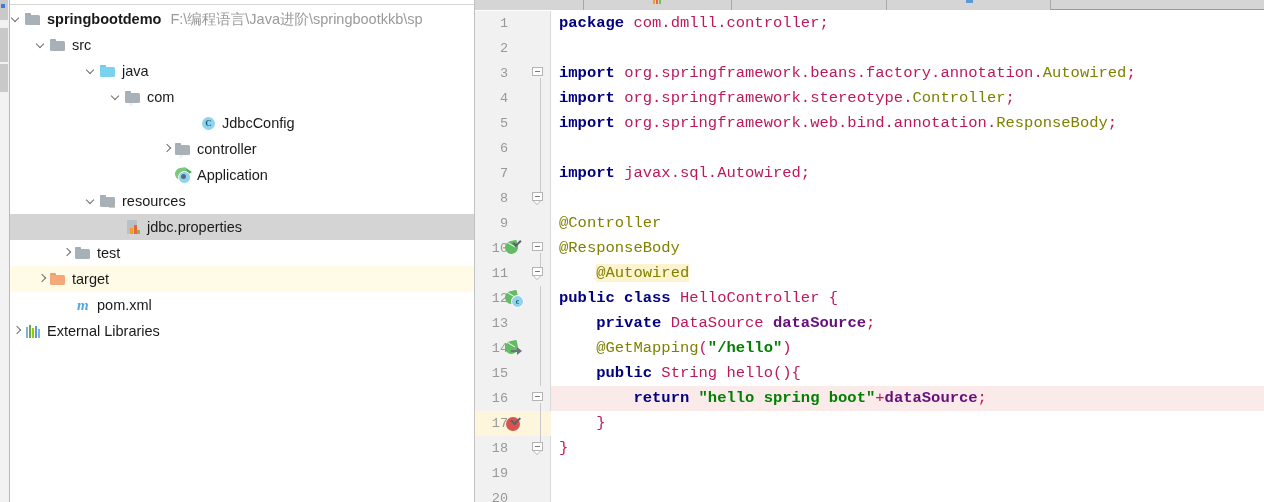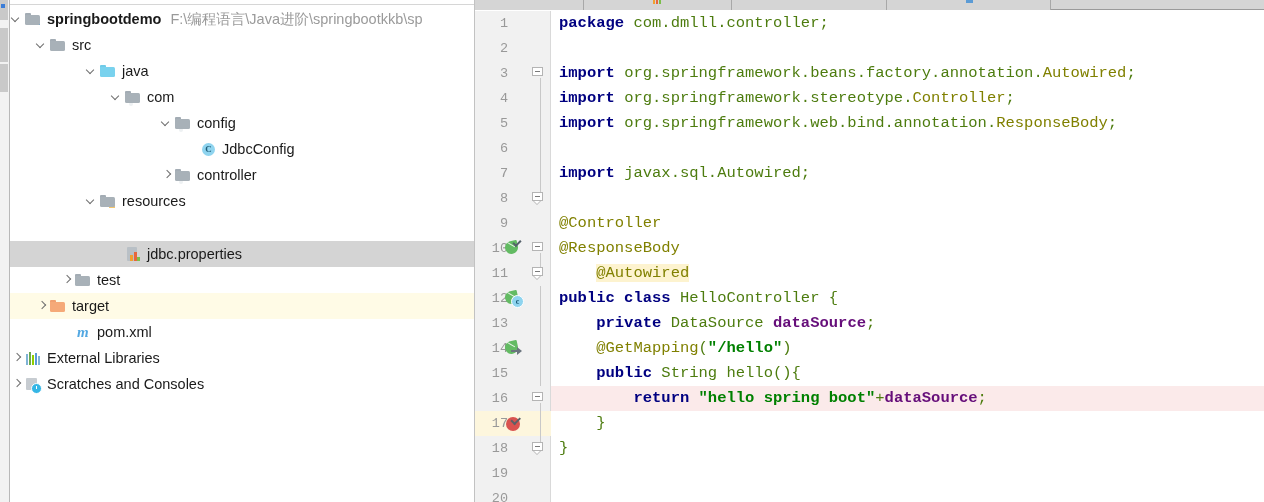--- a/index.html
+++ b/index.html
@@ -54,21 +54,21 @@
   .tree { position: relative; padding-top: 1px; }
   .row {
     height: 26px;
     display: flex;
     align-items: center;
     white-space: nowrap;
     font-size: 14.5px;
     color: #1a1a1a;
     position: relative;
   }
-  .row.sel      { background: #d4d4d4; margin-top: 27px; }
+  .row.sel      { background: #d4d4d4; }
   .row.hl-yellow{ background: #fffbe6; }
 
   .arrow {
     width: 14px; height: 26px;
     flex: 0 0 14px;
     position: relative;
   }
   .arrow.none::before { content: none; }
   .arrow.down::before, .arrow.right::before {
     content: "";
@@ -411,21 +411,21 @@
     color: #222222;
     padding-left: 8px;
     position: relative;
   }
   .cline.hl-pink  { background:#fbeaea; }
   .kw   { color:#000080; font-weight:bold; }
   .ann  { color:#808000; }
   .annhl{ color:#808000; background:#fdf3cf; }
   .str  { color:#008000; font-weight:bold; }
   .fld  { color:#660e7a; font-weight:bold; }
-  .plain{ color:#4d7c0f; }
+  .plain{ color:#be185d; }
 
   
   .scroll-right {
     position:absolute; top:11px; right:0; bottom:0; width:0px;
   }
 </style>
 </head>
 <body>
 
 <div id="app">
@@ -482,56 +482,59 @@
           </span>
           <span class="lbl">com</span>
         </div>
         <div class="row">
           <span style="flex:0 0 25px"></span>
           <span style="flex:0 0 25px"></span>
           <span style="flex:0 0 25px"></span>
           <span style="flex:0 0 25px"></span>
           <span style="flex:0 0 25px"></span>
           <span style="flex:0 0 25px"></span>
-          <span class="arrow down"></span>
+          <span style="flex:0 0 25px"></span>
+          <span class="arrow none"></span>
+          <span class="ico">
+            <span class="classc">C</span>
+          </span>
+          <span class="lbl">JdbcConfig</span>
+        </div>
+        <div class="row">
+          <span style="flex:0 0 25px"></span>
+          <span style="flex:0 0 25px"></span>
+          <span style="flex:0 0 25px"></span>
+          <span style="flex:0 0 25px"></span>
+          <span style="flex:0 0 25px"></span>
+          <span style="flex:0 0 25px"></span>
+          <span class="arrow right"></span>
           <span class="ico">
             <span class="fol gray">
               <span class="pkgdot"></span>
             </span>
           </span>
-          <span class="lbl">config</span>
-        </div>
-        <div class="row">
-          <span style="flex:0 0 25px"></span>
+          <span class="lbl">controller</span>
+        </div>
+        <div class="row">
           <span style="flex:0 0 25px"></span>
           <span style="flex:0 0 25px"></span>
           <span style="flex:0 0 25px"></span>
           <span style="flex:0 0 25px"></span>
           <span style="flex:0 0 25px"></span>
           <span style="flex:0 0 25px"></span>
           <span class="arrow none"></span>
           <span class="ico">
-            <span class="classc">C</span>
-          </span>
-          <span class="lbl">JdbcConfig</span>
-        </div>
-        <div class="row">
-          <span style="flex:0 0 25px"></span>
-          <span style="flex:0 0 25px"></span>
-          <span style="flex:0 0 25px"></span>
-          <span style="flex:0 0 25px"></span>
-          <span style="flex:0 0 25px"></span>
-          <span style="flex:0 0 25px"></span>
-          <span class="arrow right"></span>
-          <span class="ico">
-            <span class="fol gray">
-              <span class="pkgdot"></span>
-            </span>
-          </span>
-          <span class="lbl">controller</span>
+            <span class="springapp">
+              <span class="tri"></span>
+              <span class="leaf"></span>
+              <span class="circ"></span>
+              <span class="ck"></span>
+            </span>
+          </span>
+          <span class="lbl">Application</span>
         </div>
         <div class="row">
           <span style="flex:0 0 25px"></span>
           <span style="flex:0 0 25px"></span>
           <span style="flex:0 0 25px"></span>
           <span class="arrow down"></span>
           <span class="ico">
             <span class="fol gray">
               <span class="badge-lines">
                 <i></i>
@@ -589,30 +592,20 @@
           <span class="ico">
             <span class="books">
               <i></i>
               <i></i>
               <i></i>
               <i></i>
               <i></i>
             </span>
           </span>
           <span class="lbl">External Libraries</span>
-        </div>
-        <div class="row">
-          <span class="arrow right"></span>
-          <span class="ico">
-            <span class="scratch">
-              <span class="pg"></span>
-              <span class="clk"></span>
-            </span>
-          </span>
-          <span class="lbl">Scratches and Consoles</span>
         </div>
       </div>
   </div>
 
   <div class="editor-area">
 
     <div class="tabstrip" id="tabstrip">
         <div class="tab" style="width: 109px;"></div>
         <div class="tab active" style="width: 148px;">
           <span class="tabico props">

